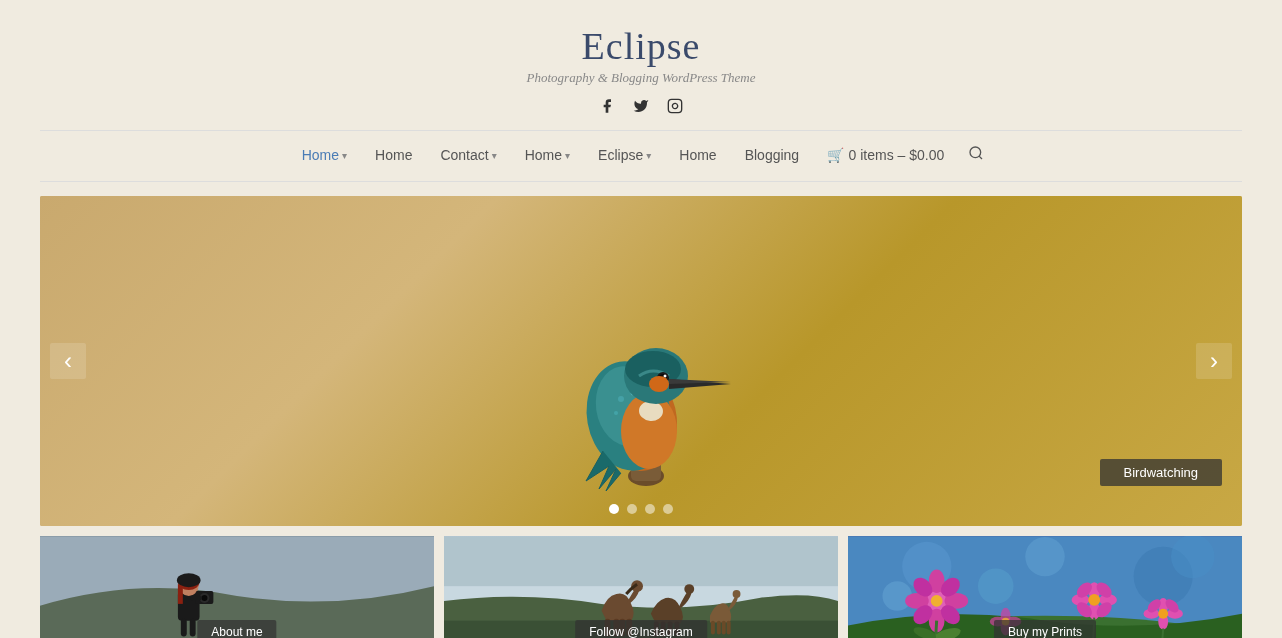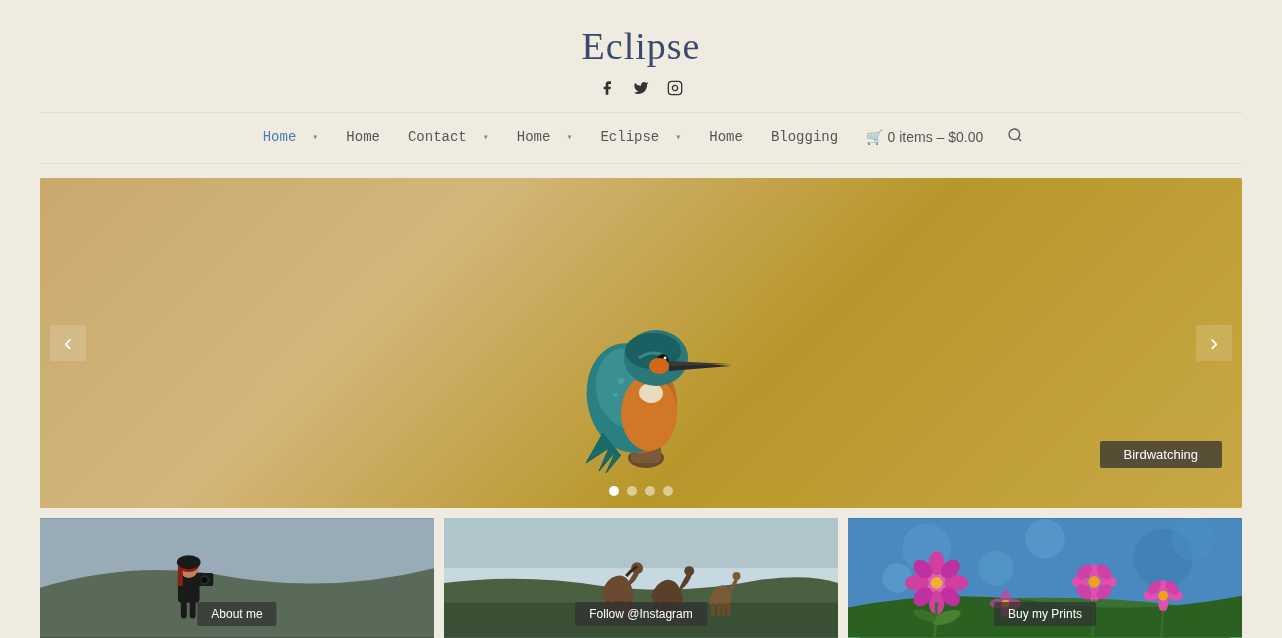--- a/index.html
+++ b/index.html
@@ -61,24 +61,24 @@
       border-top: 1px solid #ddd;
       border-bottom: 1px solid #ddd;
       margin: 0 40px;
     }
 
     .nav-item {
       padding: 4px 14px;
       font-size: 14px;
       color: #555;
       cursor: pointer;
-      font-family: Liberation Mono, monospace;
-      display: flex;
-      align-items: center;
-      gap: 16px;
+      font-family: Liberation Sans, sans-serif;
+      display: flex;
+      align-items: center;
+      gap: 3px;
     }
 
     .nav-item.active {
       color: #4a7cb5;
     }
 
     .nav-item .chevron {
       font-size: 10px;
       color: #888;
     }
@@ -228,20 +228,21 @@
       font-family: Arial, sans-serif;
       white-space: nowrap;
       border-radius: 2px;
     }
   </style>
 </head>
 <body>
 
 <header class="site-header">
   <h1 class="site-title">Eclipse</h1>
+  <p class="site-tagline">Photography &amp; Blogging WordPress Theme</p>
 
   <div class="social-icons">
 
     <span class="social-icon" title="Facebook">
       <svg width="16" height="16" viewBox="0 0 24 24" fill="#333">
           <path d="M18 2h-3a5 5 0 00-5 5v3H7v4h3v8h4v-8h3l1-4h-4V7a1 1 0 011-1h3z"></path>
         </svg>
     </span>
 
     <span class="social-icon" title="Twitter">

